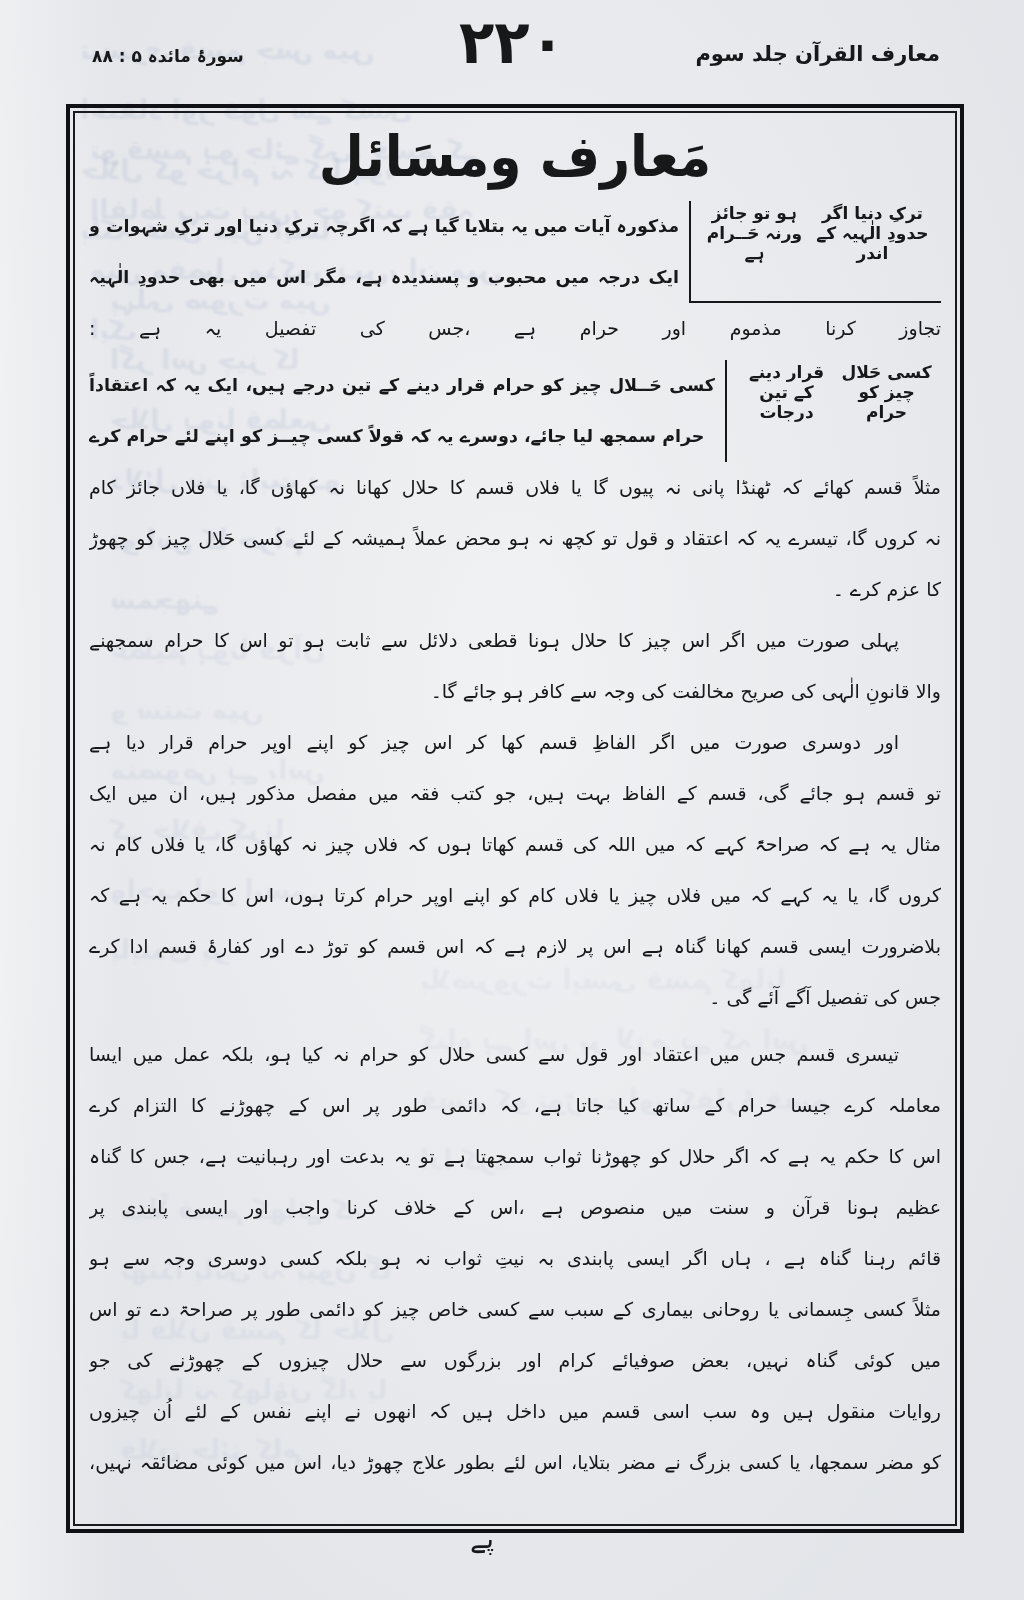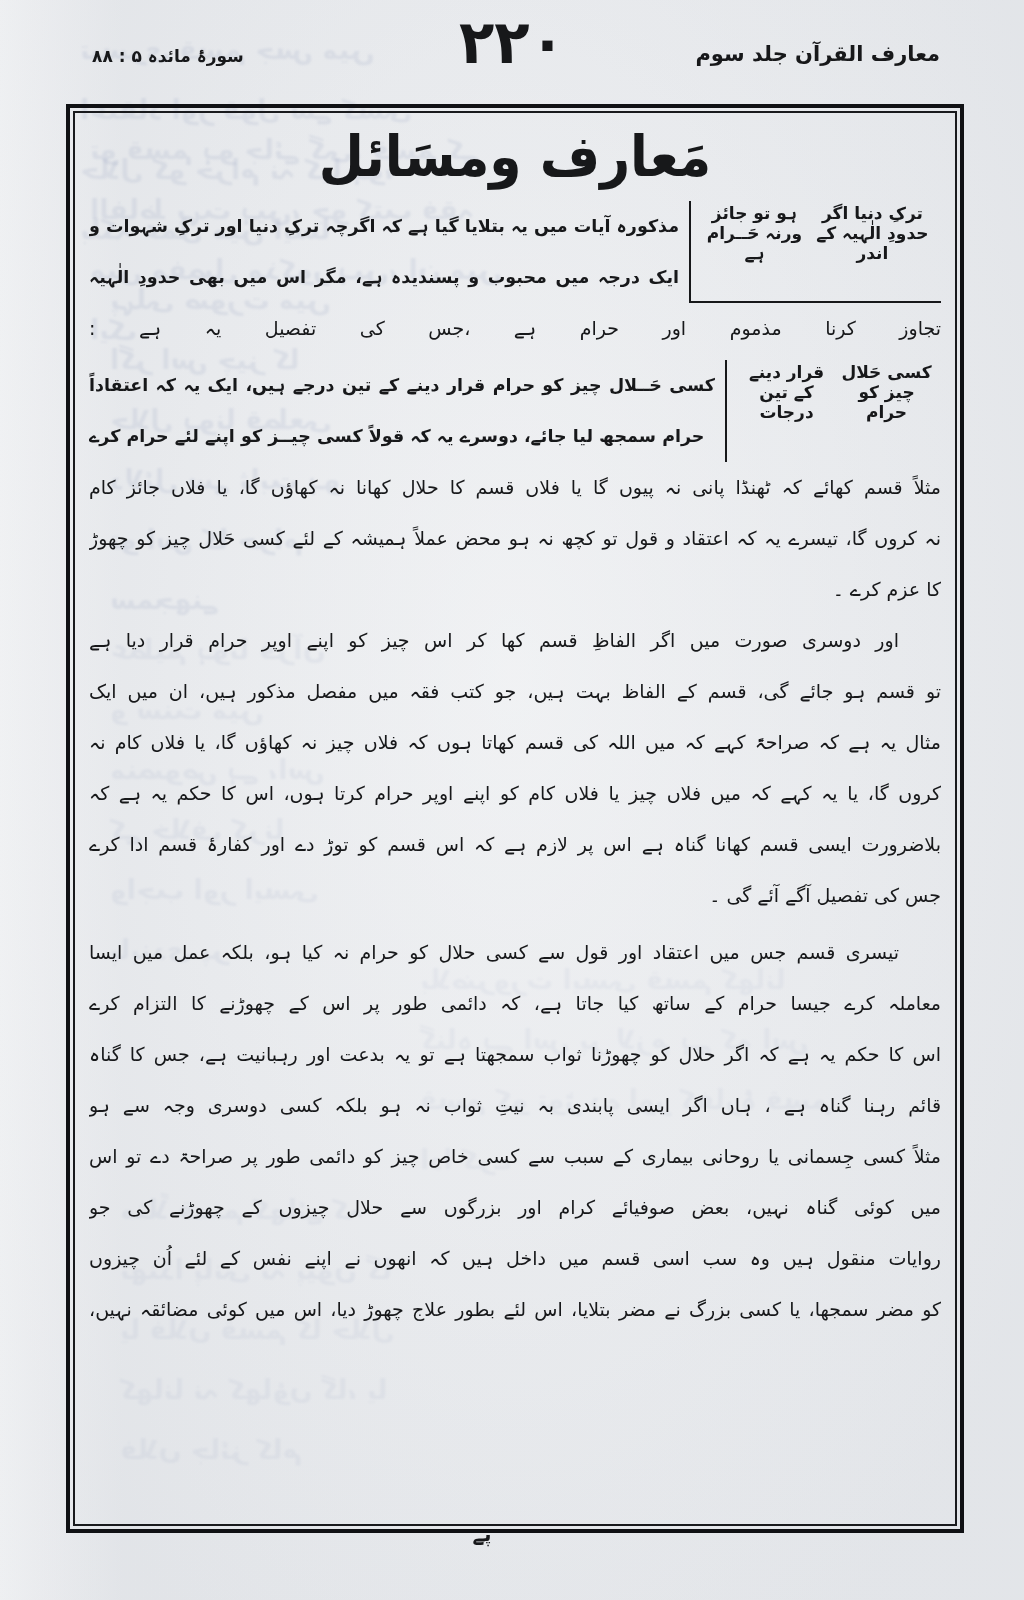--- a/index.html
+++ b/index.html
@@ -26,21 +26,21 @@
   .note{flex:0 0 auto;border-left:2px solid #17181a;border-bottom:2px solid #17181a;display:flex;flex-direction:row;justify-content:space-evenly;text-align:center;font-size:17px;font-weight:bold;padding:2px 4px 6px 10px;}
   .note1{width:236px;}
   .note2{width:200px;border-bottom:none;}
   .maincol{flex:1 1 auto;padding-right:10px;min-width:0;}
   .line{font-size:19px;line-height:51px;white-space:normal;text-align:justify;text-align-last:justify;overflow:hidden;height:51px;}
   .line.colline{font-size:17.5px;font-weight:bold;}
   .line.lastline{text-align:left;text-align-last:right;}
   .line.indent{text-indent:42px;}
   .gap-sm{height:6px;}
   
-  .catchword{position:absolute;left:0;right:60px;top:1522px;text-align:center;font-size:20px;font-weight:bold;}
+  .catchword{position:absolute;left:0;right:60px;top:1522px;text-align:center;font-size:28px;font-weight:normal;}
 </style>
 </head>
 <body>
 
 <div class="paper-tint"></div>
 
 <div class="ghost" style="top:20px;left:80px;width:360px;">تیسری قسم جس میں اعتقاد اور قول سے کسی حلال کو حرام نہ کیا ہو، بلکہ عمل میں ایسا</div>
 <div class="ghost" style="top:120px;left:90px;width:420px;">تو قسم ہو جائے گی، قسم کے الفاظ بہت ہیں، جو کتب فقہ میں مفصل مذکور ہیں، ان میں ایک</div>
 <div class="ghost" style="top:270px;left:110px;width:260px;">پہلی صورت میں اگر اس چیز کا حلال ہونا قطعی دلائل سے ثابت ہو تو اس کا حرام سمجھنے</div>
 <div class="ghost" style="top:620px;left:110px;width:240px;opacity:.10;">عظیم ہونا قرآن و سنت میں منصوص ہے ،اس کے خلاف کرنا واجب اور ایسی پابندی پر</div>
@@ -83,36 +83,41 @@
           <div class="line colline lastline">حرام سمجھ لیا جائے، دوسرے یہ کہ قولاً کسی چیــز کو اپنے لئے حرام کرے ،</div>
         </div>
       </div>
 
       <div>
         <div class="line">مثلاً قسم کھائے کہ ٹھنڈا پانی نہ پیوں گا یا فلاں قسم کا حلال کھانا نہ کھاؤں گا، یا فلاں جائز کام</div>
         <div class="line">نہ کروں گا، تیسرے یہ کہ اعتقاد و قول تو کچھ نہ ہو محض عملاً ہمیشہ کے لئے کسی حَلال چیز کو چھوڑ دینے</div>
         <div class="line lastline">کا عزم کرے ۔</div>
       </div>
 
+      <div>
+        <div class="line indent">پہلی صورت میں اگر اس چیز کا حلال ہونا قطعی دلائل سے ثابت ہو تو اس کا حرام سمجھنے</div>
+        <div class="line lastline">والا قانونِ الٰہی کی صریح مخالفت کی وجہ سے کافر ہو جائے گا۔</div>
+      </div>
 
       <div>
         <div class="line indent">اور دوسری صورت میں اگر الفاظِ قسم کھا کر اس چیز کو اپنے اوپر حرام قرار دیا ہے</div>
         <div class="line">تو قسم ہو جائے گی، قسم کے الفاظ بہت ہیں، جو کتب فقہ میں مفصل مذکور ہیں، ان میں ایک</div>
         <div class="line">مثال یہ ہے کہ صراحۃً کہے کہ میں اللہ کی قسم کھاتا ہوں کہ فلاں چیز نہ کھاؤں گا، یا فلاں کام نہ</div>
         <div class="line">کروں گا، یا یہ کہے کہ میں فلاں چیز یا فلاں کام کو اپنے اوپر حرام کرتا ہوں، اس کا حکم یہ ہے کہ</div>
         <div class="line">بلاضرورت ایسی قسم کھانا گناہ ہے اس پر لازم ہے کہ اس قسم کو توڑ دے اور کفارۂ قسم ادا کرے</div>
         <div class="line lastline">جس کی تفصیل آگے آئے گی ۔</div>
       </div>
 
       <div class="gap-sm"></div>
 
       <div>
         <div class="line indent">تیسری قسم جس میں اعتقاد اور قول سے کسی حلال کو حرام نہ کیا ہو، بلکہ عمل میں ایسا</div>
         <div class="line">معاملہ کرے جیسا حرام کے ساتھ کیا جاتا ہے، کہ دائمی طور پر اس کے چھوڑنے کا التزام کرے</div>
         <div class="line">اس کا حکم یہ ہے کہ اگر حلال کو چھوڑنا ثواب سمجھتا ہے تو یہ بدعت اور رہبانیت ہے، جس کا گناہ</div>
+        <div class="line">عظیم ہونا قرآن و سنت میں منصوص ہے ،اس کے خلاف کرنا واجب اور ایسی پابندی پر</div>
         <div class="line">قائم رہنا گناہ ہے ، ہاں اگر ایسی پابندی بہ نیتِ ثواب نہ ہو بلکہ کسی دوسری وجہ سے ہو</div>
         <div class="line">مثلاً کسی جِسمانی یا روحانی بیماری کے سبب سے کسی خاص چیز کو دائمی طور پر صراحۃ دے تو اس</div>
         <div class="line">میں کوئی گناہ نہیں، بعض صوفیائے کرام اور بزرگوں سے حلال چیزوں کے چھوڑنے کی جو</div>
         <div class="line">روایات منقول ہیں وہ سب اسی قسم میں داخل ہیں کہ انھوں نے اپنے نفس کے لئے اُن چیزوں</div>
         <div class="line">کو مضر سمجھا، یا کسی بزرگ نے مضر بتلایا، اس لئے بطور علاج چھوڑ دیا، اس میں کوئی مضائقہ نہیں،</div>
       </div>
 
     </div>
   </div>
 </div>

